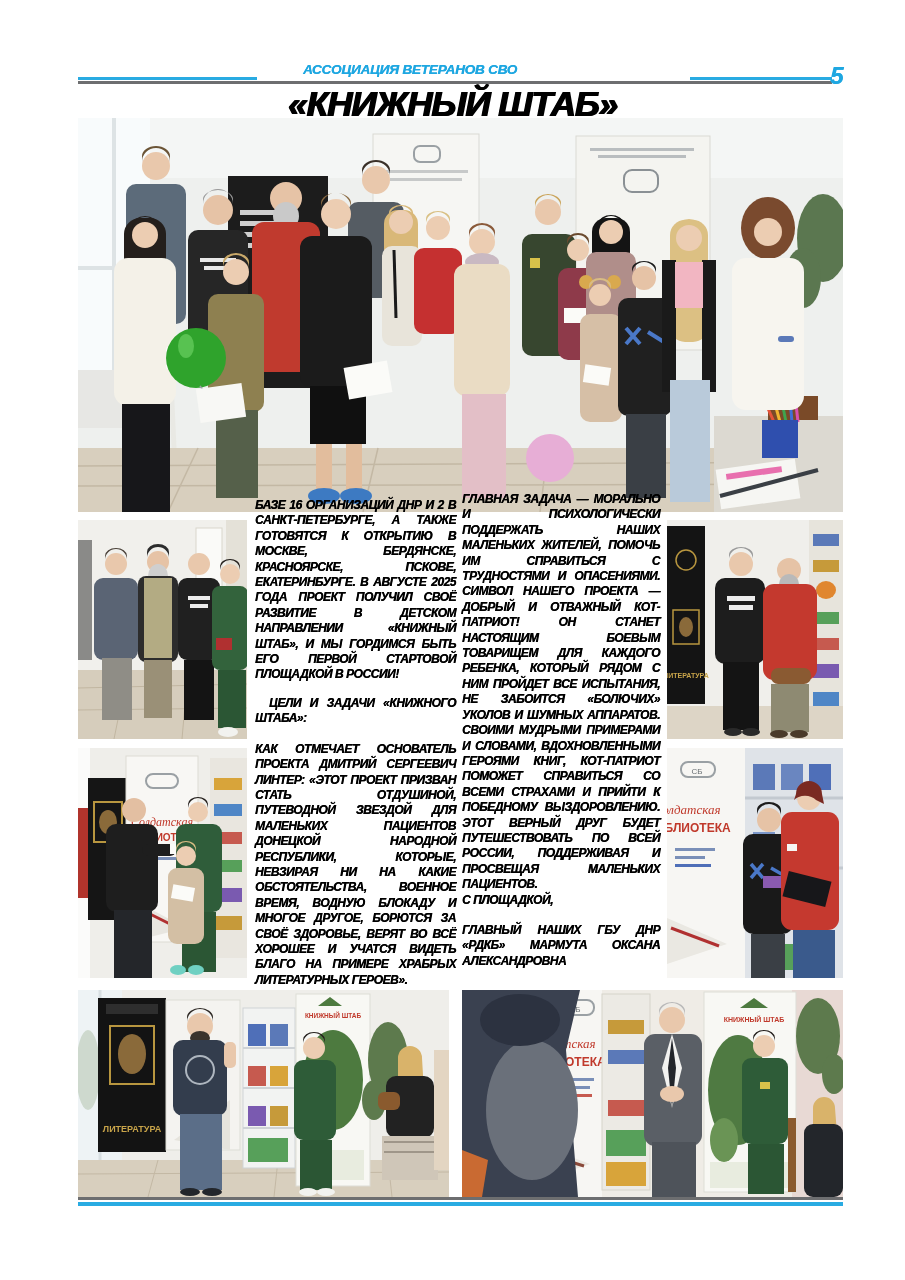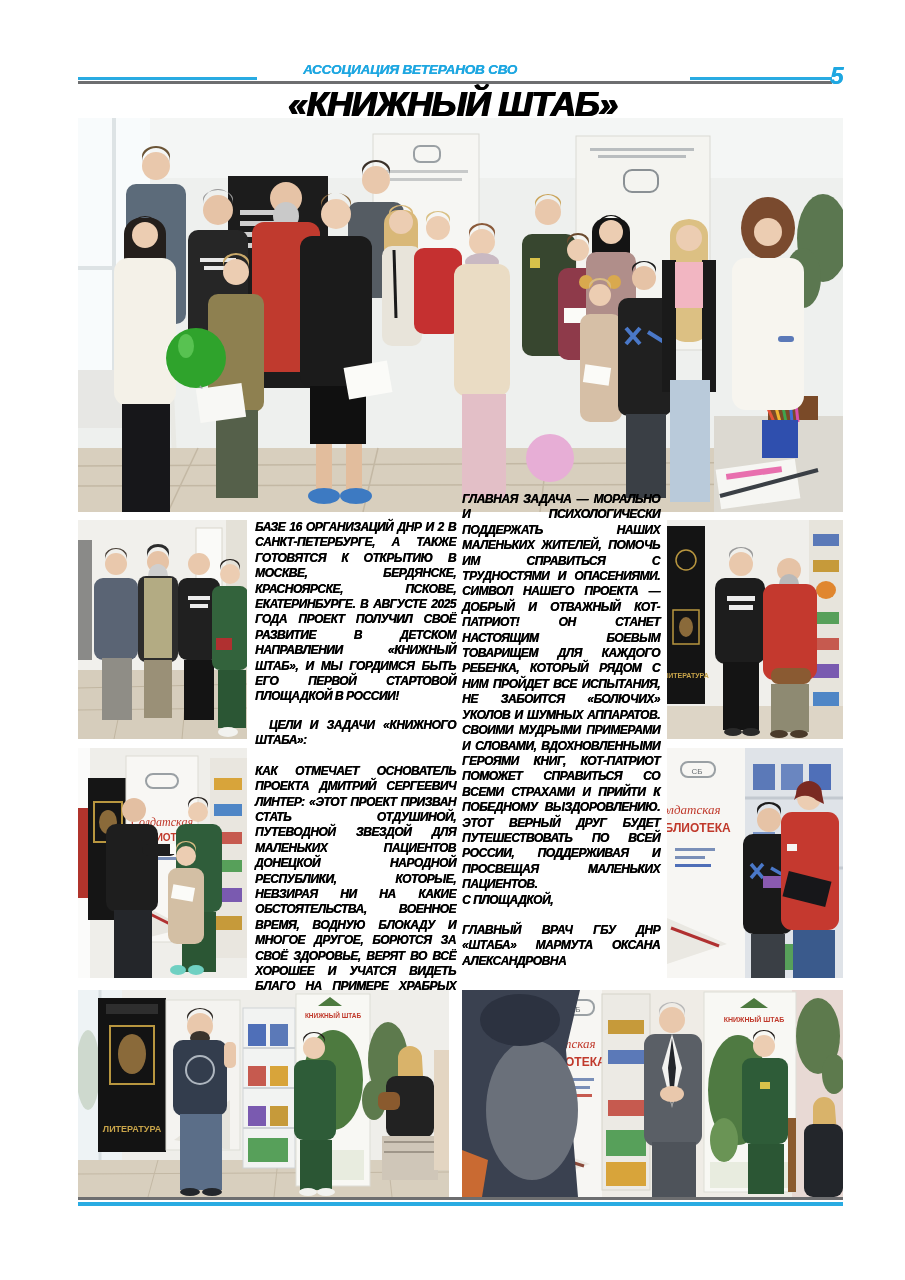--- a/index.html
+++ b/index.html
@@ -408,29 +408,29 @@
         <circle cx="142" cy="50" r="12" fill="#eccdb2"></circle>
         <path d="M129 46 a13 13 0 0 1 26 0 l2 10 -8 -4 a13 9 0 0 0 -22 0 z" fill="#7a2a22"></path>
         <rect x="114" y="64" width="58" height="118" rx="11" fill="#c5392f"></rect>
         <rect x="120" y="96" width="10" height="7" fill="#f6f6f3"></rect>
         <rect x="118" y="128" width="44" height="26" fill="#17171a" transform="rotate(14 140 141)"></rect>
         <rect x="126" y="182" width="42" height="48" fill="#3a5a8c"></rect>
       </g>
     </svg>
   </div>
 
-  <div class="abs col" style="left:255px;top:520px;width:201px;">
+  <div class="abs col" style="left:255px;top:498px;width:201px;">
     <p>БАЗЕ 16 ОРГАНИЗАЦИЙ ДНР И 2 В САНКТ-ПЕТЕРБУРГЕ, А ТАКЖЕ ГОТОВЯТСЯ К ОТКРЫТИЮ В МОСКВЕ, БЕРДЯНСКЕ, КРАСНОЯРСКЕ, ПСКОВЕ, ЕКАТЕРИНБУРГЕ. В АВГУСТЕ 2025 ГОДА ПРОЕКТ ПОЛУЧИЛ СВОЁ РАЗВИТИЕ В ДЕТСКОМ НАПРАВЛЕНИИ «КНИЖНЫЙ ШТАБ», И МЫ ГОРДИМСЯ БЫТЬ ЕГО ПЕРВОЙ СТАРТОВОЙ ПЛОЩАДКОЙ В РОССИИ!</p>
     <p class="indent">ЦЕЛИ И ЗАДАЧИ «КНИЖНОГО ШТАБА»:</p>
     <p class="gap-before">КАК ОТМЕЧАЕТ ОСНОВАТЕЛЬ ПРОЕКТА ДМИТРИЙ СЕРГЕЕВИЧ ЛИНТЕР: «ЭТОТ ПРОЕКТ ПРИЗВАН СТАТЬ ОТДУШИНОЙ, ПУТЕВОДНОЙ ЗВЕЗДОЙ ДЛЯ МАЛЕНЬКИХ ПАЦИЕНТОВ ДОНЕЦКОЙ НАРОДНОЙ РЕСПУБЛИКИ, КОТОРЫЕ, НЕВЗИРАЯ НИ НА КАКИЕ ОБСТОЯТЕЛЬСТВА, ВОЕННОЕ ВРЕМЯ, ВОДНУЮ БЛОКАДУ И МНОГОЕ ДРУГОЕ, БОРЮТСЯ ЗА СВОЁ ЗДОРОВЬЕ, ВЕРЯТ ВО ВСЁ ХОРОШЕЕ И УЧАТСЯ ВИДЕТЬ БЛАГО НА ПРИМЕРЕ ХРАБРЫХ ЛИТЕРАТУРНЫХ ГЕРОЕВ».</p>
   </div>
   <div class="abs col" style="left:462px;top:492px;width:198px;">
     <p>ГЛАВНАЯ ЗАДАЧА — МОРАЛЬНО И ПСИХОЛОГИЧЕСКИ ПОДДЕРЖАТЬ НАШИХ МАЛЕНЬКИХ ЖИТЕЛЕЙ, ПОМОЧЬ ИМ СПРАВИТЬСЯ С ТРУДНОСТЯМИ И ОПАСЕНИЯМИ. СИМВОЛ НАШЕГО ПРОЕКТА — ДОБРЫЙ И ОТВАЖНЫЙ КОТ-ПАТРИОТ! ОН СТАНЕТ НАСТОЯЩИМ БОЕВЫМ ТОВАРИЩЕМ ДЛЯ КАЖДОГО РЕБЕНКА, КОТОРЫЙ РЯДОМ С НИМ ПРОЙДЕТ ВСЕ ИСПЫТАНИЯ, НЕ ЗАБОИТСЯ «БОЛЮЧИХ» УКОЛОВ И ШУМНЫХ АППАРАТОВ. СВОИМИ МУДРЫМИ ПРИМЕРАМИ И СЛОВАМИ, ВДОХНОВЛЕННЫМИ ГЕРОЯМИ КНИГ, КОТ-ПАТРИОТ ПОМОЖЕТ СПРАВИТЬСЯ СО ВСЕМИ СТРАХАМИ И ПРИЙТИ К ПОБЕДНОМУ ВЫЗДОРОВЛЕНИЮ. ЭТОТ ВЕРНЫЙ ДРУГ БУДЕТ ПУТЕШЕСТВОВАТЬ ПО ВСЕЙ РОССИИ, ПОДДЕРЖИВАЯ И ПРОСВЕЩАЯ МАЛЕНЬКИХ ПАЦИЕНТОВ.</p>
     <p>С ПЛОЩАДКОЙ,</p>
-    <p class="gap-before">ГЛАВНЫЙ ВРАЧ ГБУ ДНР «ШТАБА» МАРМУТА ОКСАНА АЛЕКСАНДРОВНА</p>
+    <p class="gap-before">ГЛАВНЫЙ НАШИХ ГБУ ДНР «РДКБ» МАРМУТА ОКСАНА АЛЕКСАНДРОВНА</p>
   </div>
 
   <div class="abs photo" style="left:78px;top:990px;width:371px;height:207px;">
     <svg width="371" height="207" viewBox="0 0 371 207">
       <rect width="371" height="207" fill="#efeeea"></rect>
       <rect x="0" y="0" width="44" height="170" fill="#eef3f5"></rect>
       <line x1="22" y1="0" x2="22" y2="170" stroke="#d8dfe2" stroke-width="3"></line>
       <ellipse cx="10" cy="80" rx="12" ry="40" fill="#aebfa8" opacity="0.5"></ellipse>
       <rect x="0" y="170" width="371" height="37" fill="#d8cfbe"></rect>
       <g stroke="#c3b8a4" stroke-width="1">

